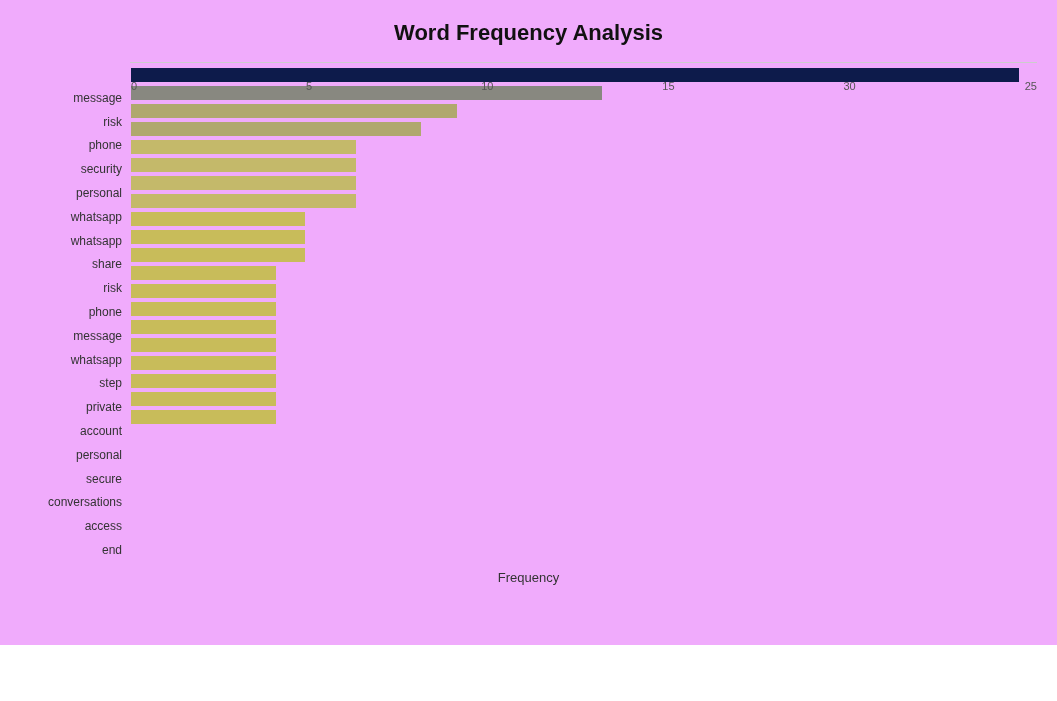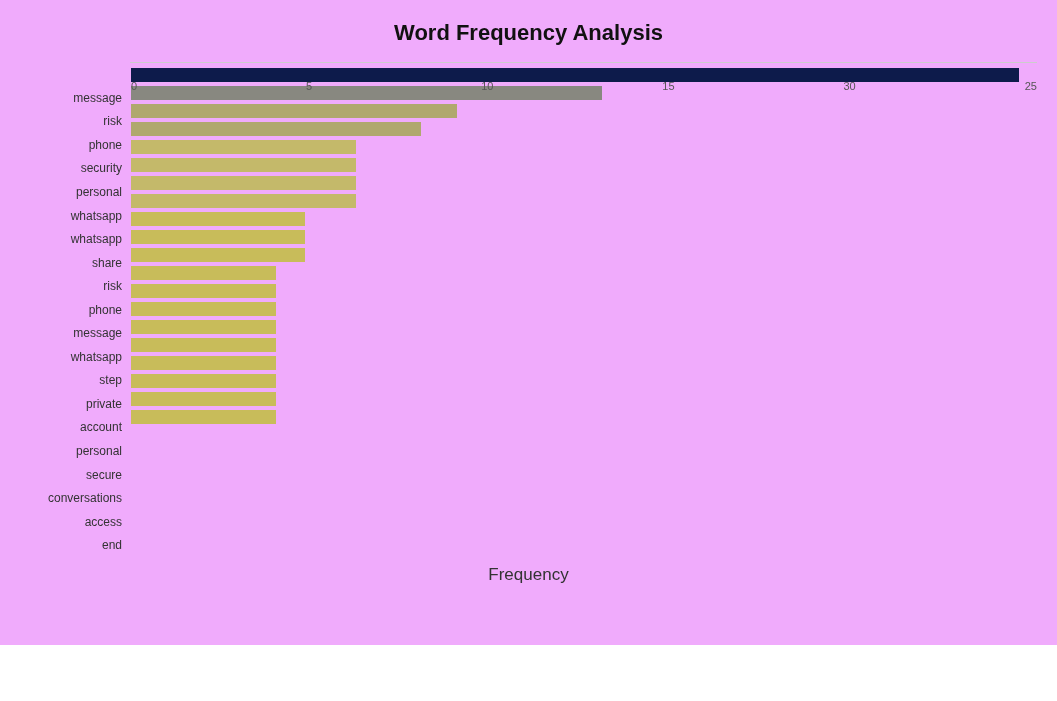--- a/index.html
+++ b/index.html
@@ -95,21 +95,21 @@
       display: flex;
       justify-content: space-between;
     }
     .x-tick {
       font-size: 11px;
       color: #555;
       text-align: center;
     }
     .bottom-label {
       margin-top: 8px;
-      font-size: 17px;
+      font-size: 13px;
       color: #333;
     }
   </style>
 </head>
 <body>
 
 <div class="chart-container">
   <div class="chart-title">Word Frequency Analysis</div>
 
   <div class="chart-area">

